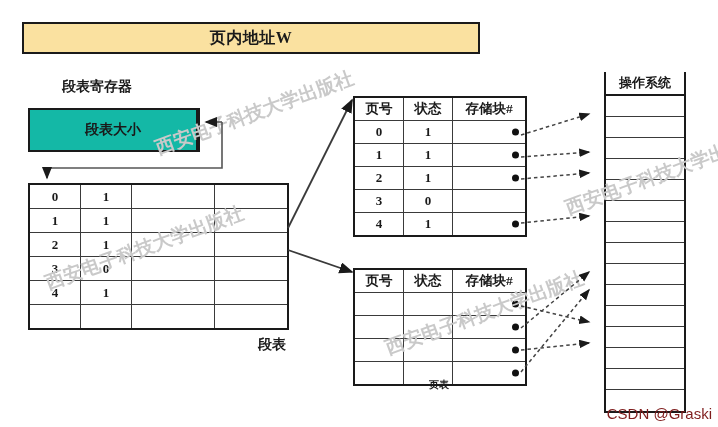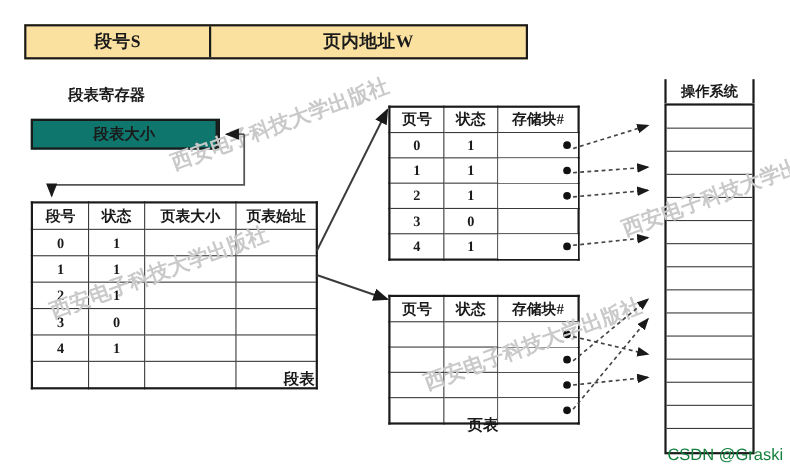--- a/index.html
+++ b/index.html
@@ -20,22 +20,22 @@
     font-size:16px;font-weight:bold;letter-spacing:.5px;
     box-sizing:border-box;
   }
   #addr-bar .c0{flex:0 0 168px;border-right:2px solid #1a1a1a;}
   #addr-bar .c1{flex:0 0 148px;border-right:2px solid #1a1a1a;}
   #addr-bar .c2{flex:1;border-radius:11px;}
 
   
   #str-title{left:62px;top:78px;width:130px;font-size:14px;font-weight:bold;}
   #str-box{
-    left:28px;top:108px;width:172px;height:28px;
-    border:2px solid #1a1a1a;background:#0f766e;display:flex;box-sizing:border-box;
+    left:28px;top:108px;width:172px;height:44px;
+    border:2px solid #1a1a1a;background:#14b8a6;display:flex;box-sizing:border-box;
   }
   #str-box .cell{
     flex:1;display:flex;align-items:center;justify-content:center;
     font-size:14px;font-weight:bold;box-sizing:border-box;
   }
   #str-box .cell:first-child{border-right:2px solid #1a1a1a;}
 
   
   table.gt{border-collapse:collapse;background:#fff;border-radius:29px;}
   table.gt td{
@@ -60,21 +60,21 @@
   #seg-label{left:28px;top:336px;width:258px;text-align:right;font-size:14px;font-weight:bold;}
 
   
   .pt{border:2px solid #1a1a1a;box-sizing:border-box;}
   .pt td{height:22px;}
   .pt td.p-num{width:48px;}
   .pt td.p-st{width:48px;}
   .pt td.p-blk{width:72px;margin-left:48px;}
   #pt1{left:353px;top:96px;}
   #pt2{left:353px;top:268px;}
-  #pt2-label{left:353px;top:378px;width:172px;text-align:center;font-size:14px;font-weight:bold;}
+  #pt2-label{left:353px;top:378px;width:172px;text-align:center;font-size:10px;font-weight:bold;}
 
   
   #mem{left:592px;top:72px;width:82px;padding-left:12px;}
   #mem-head{
     height:22px;border-left:2px solid #1a1a1a;border-right:2px solid #1a1a1a;
     display:flex;align-items:center;justify-content:center;
     font-size:13px;font-weight:bold;box-sizing:border-box;background:#fff;
   }
   #mem-cells{border:2px solid #1a1a1a;border-top:2px solid #1a1a1a;box-sizing:border-box;background:#fff;}
   #mem-cells .mc{height:21px;border-bottom:1px solid #3a3a3a;box-sizing:border-box;}
@@ -83,45 +83,38 @@
 
   
   svg.ov{position:absolute;left:0;top:0;width:718px;height:427px;pointer-events:none;}
 
   
   .wm{
     position:absolute;color:#c9c9c9;font-size:19px;font-weight:bold;
     transform:rotate(-20deg);white-space:nowrap;user-select:none;
   }
   #csdn{
-    position:absolute;right:6px;bottom:5px;color:#15803d;
+    position:absolute;right:6px;bottom:5px;color:#7f1d1d;
     font-size:15px;font-family:"Liberation Sans",sans-serif;font-weight:normal;
   }
 </style>
 </head>
 <body>
 
 <div class="abs" id="addr-bar">
-  <div class="cell c0">段号S</div>
   <div class="cell c2">页内地址W</div>
 </div>
 
 <div class="abs" id="str-title">段表寄存器</div>
 <div class="abs" id="str-box">
   <div class="cell">段表大小</div>
 </div>
 
 <table class="gt abs" id="seg-table">
   <tbody>
-    <tr>
-      <td class="hd c-num">段号</td>
-      <td class="hd c-st">状态</td>
-      <td class="hd c-sz">页表大小</td>
-      <td class="hd c-ad">页表始址</td>
-    </tr>
     <tr>
       <td class="c-num">0</td>
       <td class="c-st">1</td>
       <td class="c-sz"></td>
       <td class="c-ad"></td>
     </tr>
     <tr>
       <td class="c-num">1</td>
       <td class="c-st">1</td>
       <td class="c-sz"></td>

